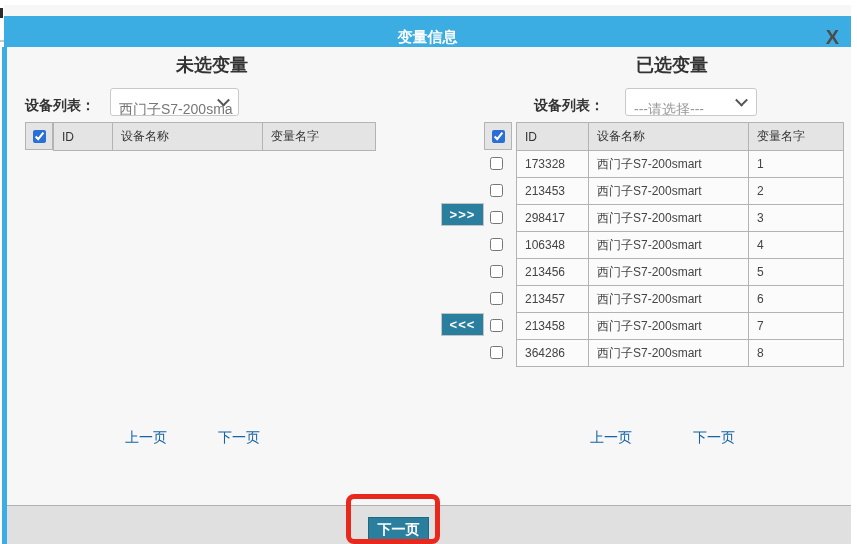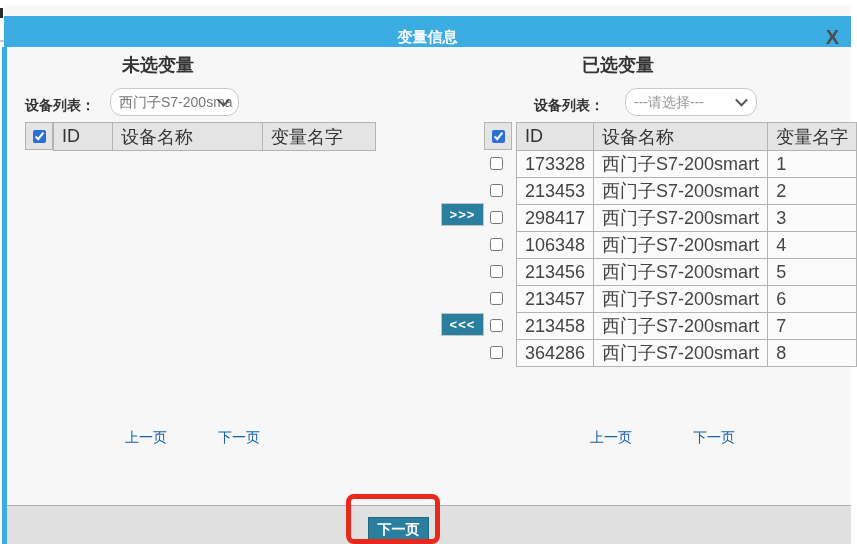--- a/index.html
+++ b/index.html
@@ -17,37 +17,37 @@
 
   .dialog{position:absolute;left:4px;top:5px;width:847px;height:539px;background:#f7f7f7;}
   .titlebar{position:absolute;left:0;top:0;width:100%;height:42px;background:var(--titlebar);
     display:flex;align-items:center;justify-content:center;margin-top:11px;}
   .title{color:#fff;font-weight:bold;font-size:15px;}
   .close-x{position:absolute;right:12px;top:9px;color:#4d4d4d;font-weight:bold;font-size:20px;
     line-height:24px;cursor:pointer;font-family:"Liberation Sans",sans-serif;}
 
   .body{position:absolute;left:0;top:42px;width:100%;height:463px;background:#f7f7f7;}
 
-  .panel-heading{position:absolute;font-size:18px;font-weight:bold;color:#333;}
+  .panel-heading{position:absolute;font-size:18px;font-weight:bold;color:#333;text-align:center;}
   .h-left{left:118px;top:48px;width:180px;}
   .h-right{left:578px;top:48px;width:180px;}
 
   .field-label{position:absolute;font-size:14px;font-weight:bold;color:#333;}
   .lbl-left{left:21px;top:92px;}
   .lbl-right{left:530px;top:92px;}
 
-  .dropdown{position:absolute;height:28px;background:#fff;border:1px solid #c9c9c9;border-radius:12px;
-    font-size:14px;line-height:26px;padding:0 22px 0 8px;white-space:nowrap;overflow:hidden;cursor:pointer;}
+  .dropdown{position:absolute;height:28px;background:#fff;border:1px solid #c9c9c9;border-radius:3px;
+    font-size:14px;line-height:26px;padding:7px 22px 0 8px;white-space:nowrap;overflow:hidden;cursor:pointer;}
   .dropdown::after{content:"";position:absolute;right:10px;top:50%;width:7px;height:7px;
     border-right:2px solid #555;border-bottom:2px solid #555;transform:translateY(-70%) rotate(45deg);}
   .dd-left{left:106px;top:83px;width:129px;color:#777;}
   .dd-right{left:621px;top:83px;width:132px;color:#999;}
 
   table.var-table{border-collapse:collapse;background:#fbfbfb;}
-  .var-table th,.var-table td{border:1px solid #b3b3b3;font-size:18px;font-weight:normal;
+  .var-table th,.var-table td{border:1px solid #b3b3b3;font-size:12px;font-weight:normal;
     text-align:left;padding:0 8px;height:27px;color:#444;white-space:nowrap;overflow:hidden;}
   .var-table th{background:#e4e4e4;height:28px;color:#333;}
   .cb-head{background:#e4e4e4;border:1px solid #b3b3b3;width:28px;height:28px;
     display:flex;align-items:center;justify-content:center;}
   input[type="checkbox"]{width:13px;height:13px;accent-color:#2a6fd6;cursor:pointer;}
 
   .left-table-wrap{position:absolute;left:21px;top:117px;display:flex;}
   .right-wrap{position:absolute;left:480px;top:117px;display:flex;}
   .cb-col{display:flex;flex-direction:column;margin-right:4px;}
   .cb-item{width:24px;height:27px;display:flex;align-items:center;justify-content:center;}

